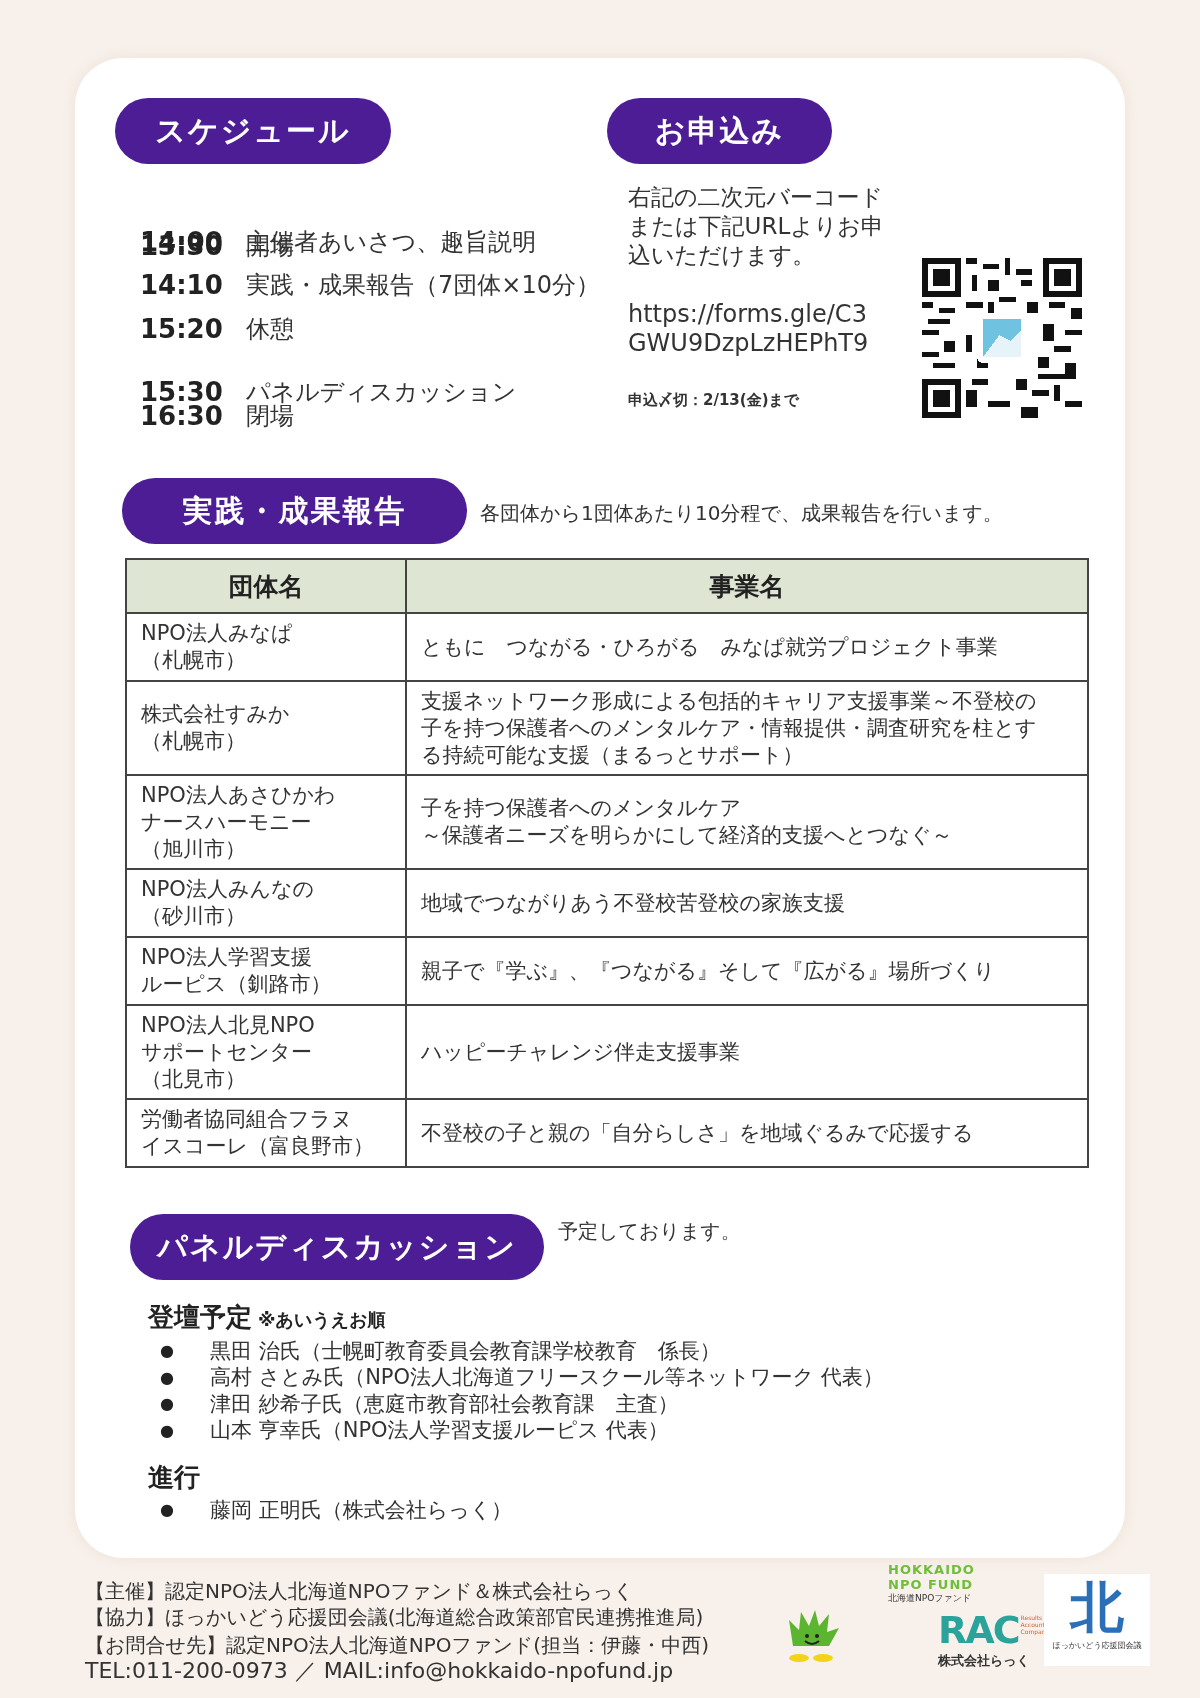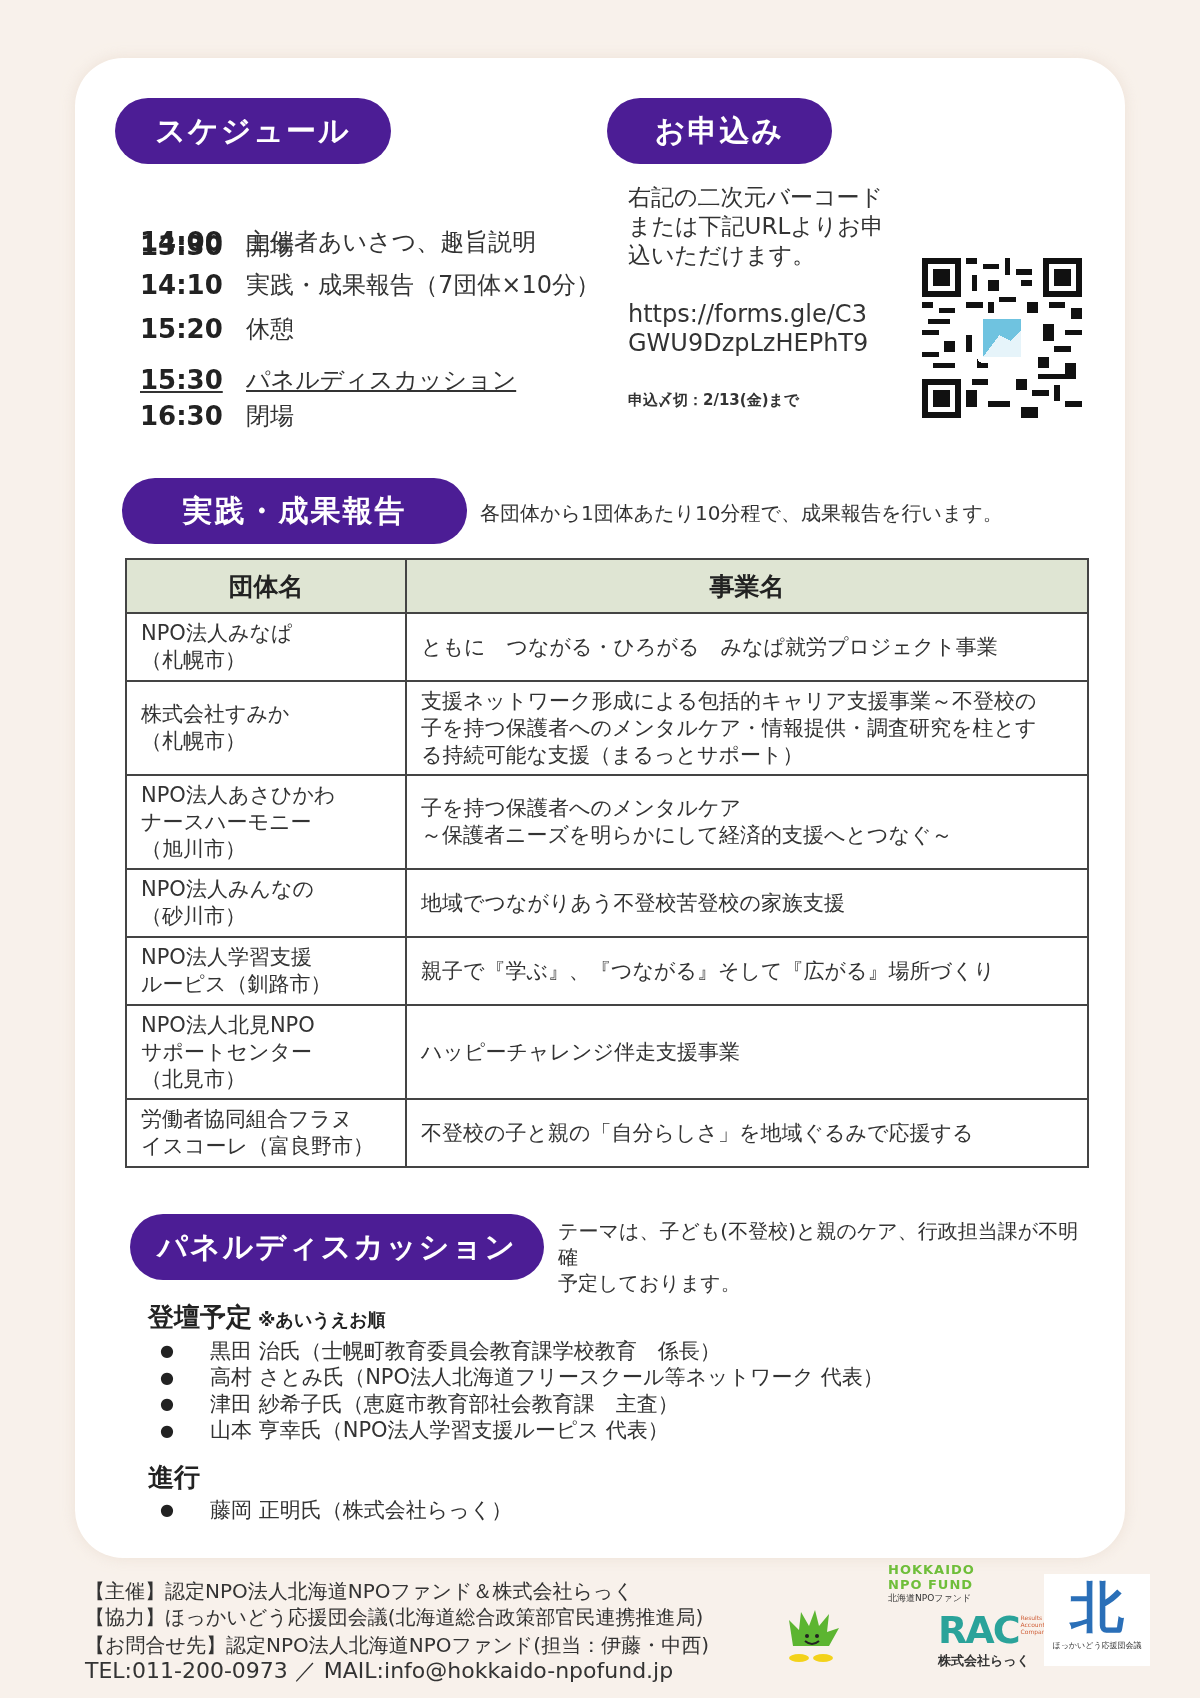--- a/index.html
+++ b/index.html
@@ -63,21 +63,21 @@
       <span class="sched-label">主催者あいさつ、趣旨説明</span>
     </div>
     <div class="sched-row" style="top: 265px;">
       <span class="sched-time">14:10</span>
       <span class="sched-label">実践・成果報告（7団体×10分）</span>
     </div>
     <div class="sched-row" style="top: 308.5px;">
       <span class="sched-time">15:20</span>
       <span class="sched-label">休憩</span>
     </div>
-    <div class="sched-row" style="top: 360px; text-decoration: underline;">
+    <div class="sched-row" style="top: 372px;">
       <span class="sched-time">15:30</span>
       <span class="sched-label">パネルディスカッション</span>
     </div>
     <div class="sched-row" style="top: 395.5px;">
       <span class="sched-time">16:30</span>
       <span class="sched-label">閉場</span>
     </div>
   </div>
 
 <div class="pill" style="left:607px;top:98px;width:225px;height:66px;font-size:30px;">
@@ -231,21 +231,20 @@
           <div>不登校の子と親の「自分らしさ」を地域ぐるみで応援する</div>
         </td>
       </tr>
     </tbody>
 </table>
 
 <div class="pill" style="left:130px;top:1214px;width:414px;height:66px;font-size:30px;">
   <span>パネルディスカッション</span>
 </div>
 <div class="panel-desc">
-  <div>テーマは、子ども(不登校)と親のケア、行政担当課が不明確</div>
   <div>予定しております。</div>
 </div>
 
 <div class="sub-heading" style="left:148px;top:1300px;">
   <span>登壇予定</span><span class="sub-note">※あいうえお順</span>
 </div>
 <div id="speakers-list">
     <div class="bullet-row" style="top: 1337px;">
       <span class="bullet">●</span>
       <span>黒田 治氏（士幌町教育委員会教育課学校教育　係長）</span>

